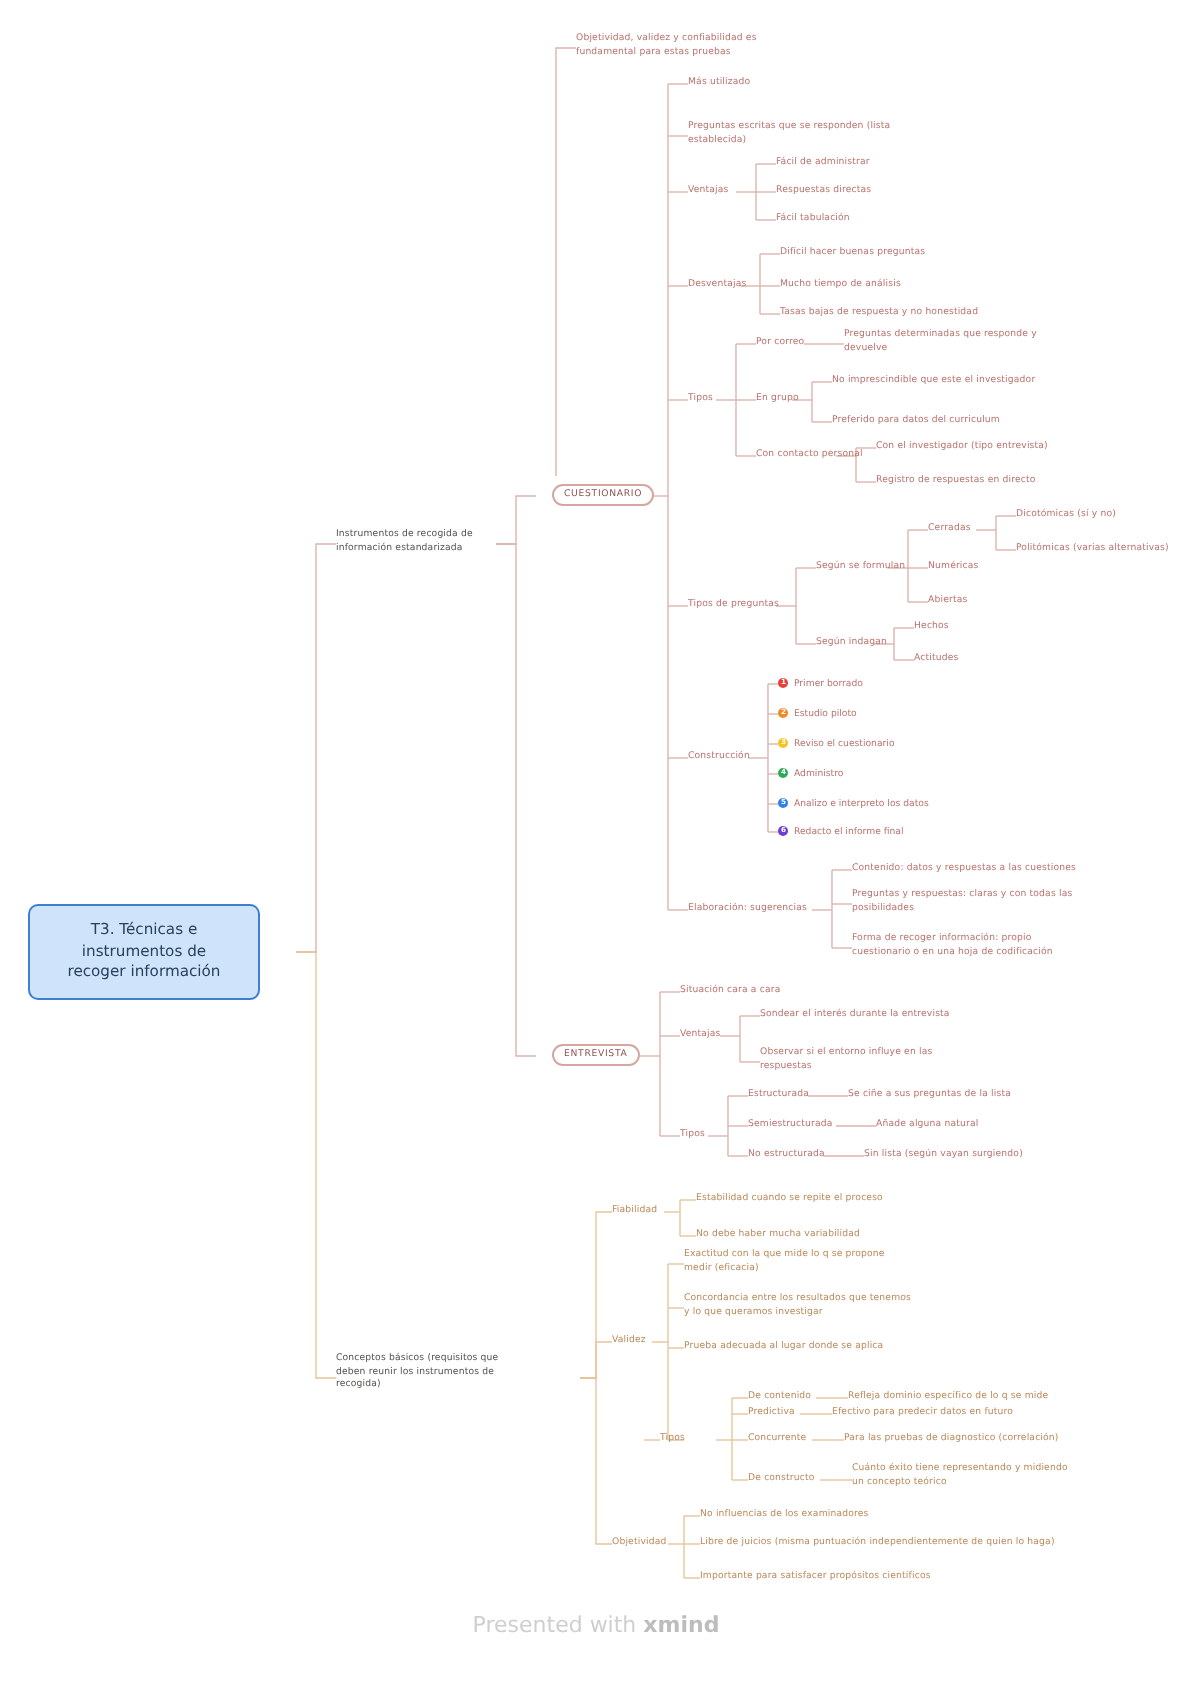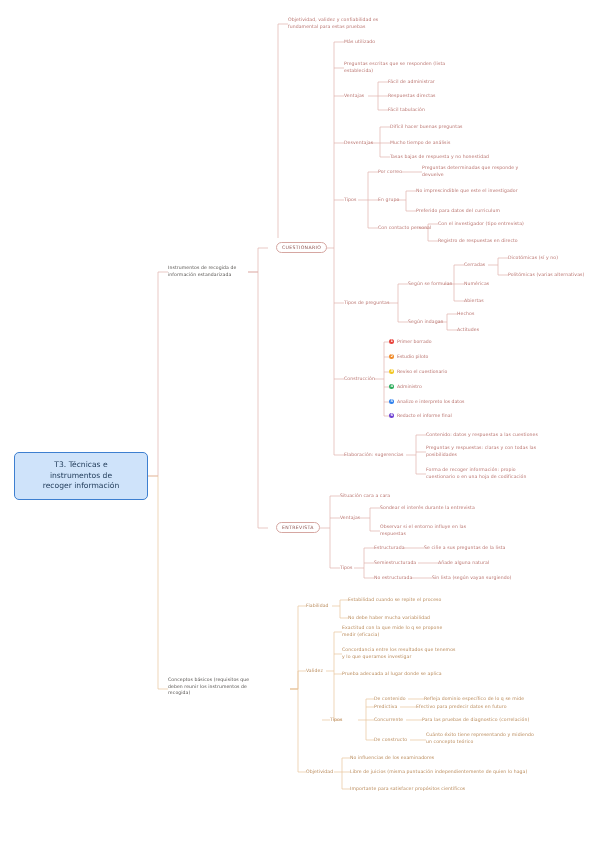--- a/index.html
+++ b/index.html
@@ -11,21 +11,21 @@
   #canvas{position:absolute;left:0;top:0;width:596px;height:848px;}
   svg.links{position:absolute;left:0;top:0;width:596px;height:848px;pointer-events:none;}
 
   .node{position:absolute;font-size:4.6px;line-height:1.45;letter-spacing:.08px;
         white-space:pre-line;}
   .pink{color:#b9736e;}
   .orange{color:#b98a5a;}
   .dark{color:#55524f;}
 
   #root{
-    position:absolute;left:14px;top:452px;width:134px;height:48px;
+    position:absolute;left:14px;top:452px;width:116px;height:48px;
     background:#cfe3fa;border:1.1px solid #3d7fd0;border-radius:5px;
     display:flex;align-items:center;justify-content:center;text-align:center;
     font-size:7.6px;line-height:1.42;color:#26405e;box-sizing:border-box;
     padding:2px 4px;white-space:pre-line;
   }
   .capsule{
     position:absolute;border:.8px solid #d6a7a2;border-radius:7px;
     background:#fff;padding:2px 5px;font-size:4.6px;color:#8d5551;
     letter-spacing:.35px;white-space:nowrap;
   }
@@ -298,13 +298,14 @@
   <div class="node orange" style="left:422px;top:717px;">Para las pruebas de diagnostico (correlación)</div>
   <div class="node orange" style="left:374px;top:737px;">De constructo</div>
   <div class="node orange" style="left:426px;top:732px;width:140px;">Cuánto éxito tiene representando y midiendo
 un concepto teórico</div>
 
   <div class="node orange" style="left:306px;top:769px;">Objetividad</div>
   <div class="node orange" style="left:350px;top:755px;">No influencias de los examinadores</div>
   <div class="node orange" style="left:350px;top:769px;">Libre de juicios (misma puntuación independientemente de quien lo haga)</div>
   <div class="node orange" style="left:350px;top:786px;">Importante para satisfacer propósitos científicos</div>
 
+  <div id="footer"><span>Presented with </span><b>xmind</b></div>
 </div>
 
 </body></html>

